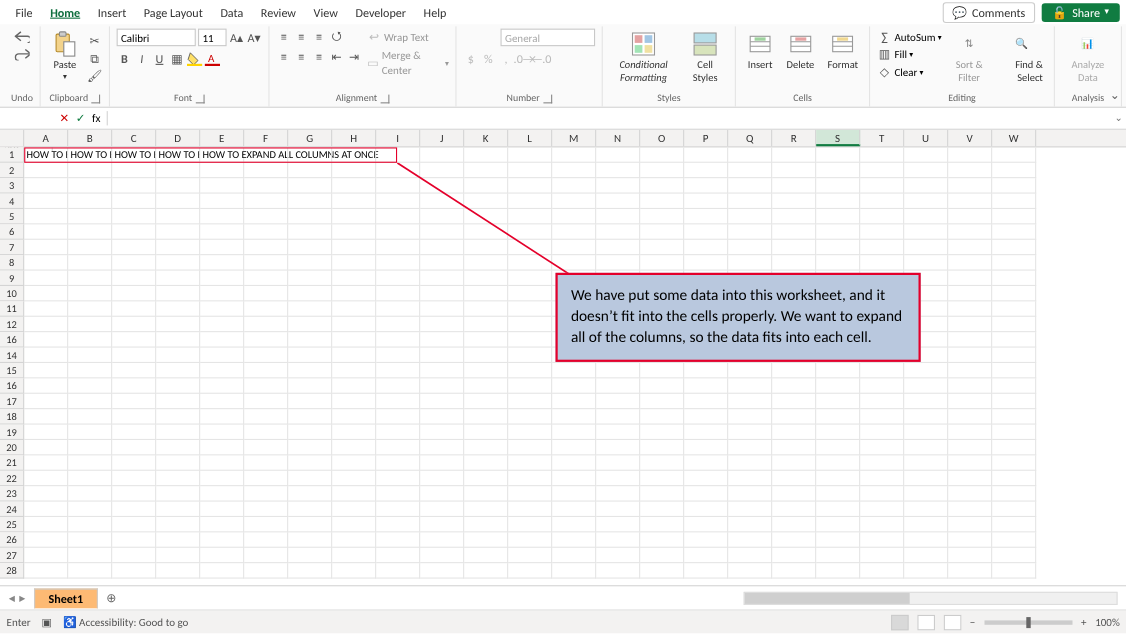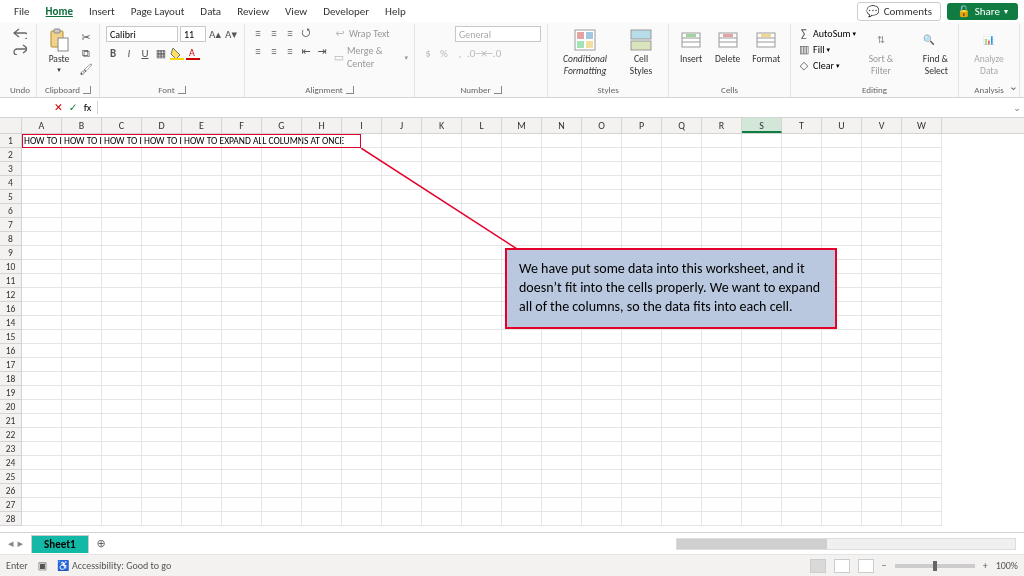--- a/index.html
+++ b/index.html
@@ -52,21 +52,21 @@
   .cell { width: 40px; border-right: 1px solid #e5e5e5; border-bottom: 1px solid #e5e5e5; font-size: 9.5px; line-height: 14px; white-space: nowrap; overflow: hidden; padding-left:2px;}
 
   
   .hlbox { position:absolute; left:22px; top:16px; width:339px; height:14px; border:1.5px solid #e4002b; pointer-events:none; }
   .ann { position:absolute; left:505px; top:130px; width:332px; border:2px solid #e4002b; background:#b9c8de; padding:10px 12px; font-size:14px; line-height:1.35; font-family: Calibri, sans-serif;}
   .annline { position:absolute; left:361px; top:30px; width:170px; height:110px; pointer-events:none; }
 
   
   .sheetbar { height: 22px; border-top: 1px solid #d4d4d4; display: flex; align-items: center; font-size: 11px; }
   .sheetbar .navs { padding: 0 8px; color:#888; display:flex; gap:4px;}
-  .sheet-tab { padding: 2px 12px; border: 1px solid #ccc; border-bottom: none; background: #14b8a6; font-weight:600; }
+  .sheet-tab { padding: 2px 12px; border: 1px solid #ccc; border-bottom: none; background: #fdba74; font-weight:600; }
   .sheet-add { padding: 0 8px; color:#666; }
   .hscroll { flex:1; display:flex; justify-content:flex-end; padding-right:8px; }
   .hscroll-track { width:340px; height:12px; background:#f0f0f0; border:1px solid #ddd; position:relative;}
   .hscroll-thumb { position:absolute; left:0; top:0; height:10px; width:150px; background:#cfcfcf;}
 
   
   .status { height: 22px; border-top: 1px solid #e4e4e4; display: flex; align-items: center; font-size: 10px; padding: 0 6px; color:#555; background:#f3f2f1;}
   .status .left { display:flex; gap:10px; align-items:center;}
   .status .right { margin-left:auto; display:flex; gap:8px; align-items:center;}
   .zoom-track { width:80px; height:4px; background:#ccc; position:relative;}

